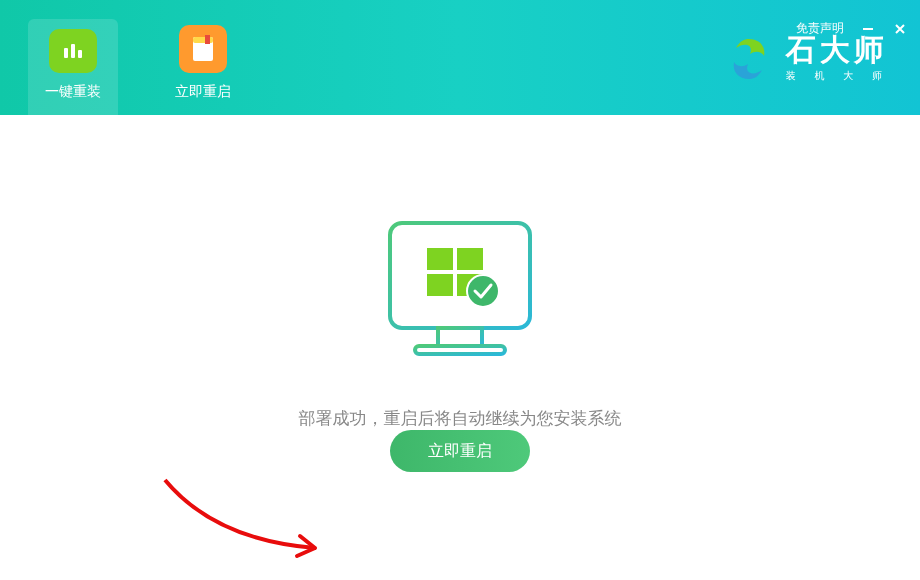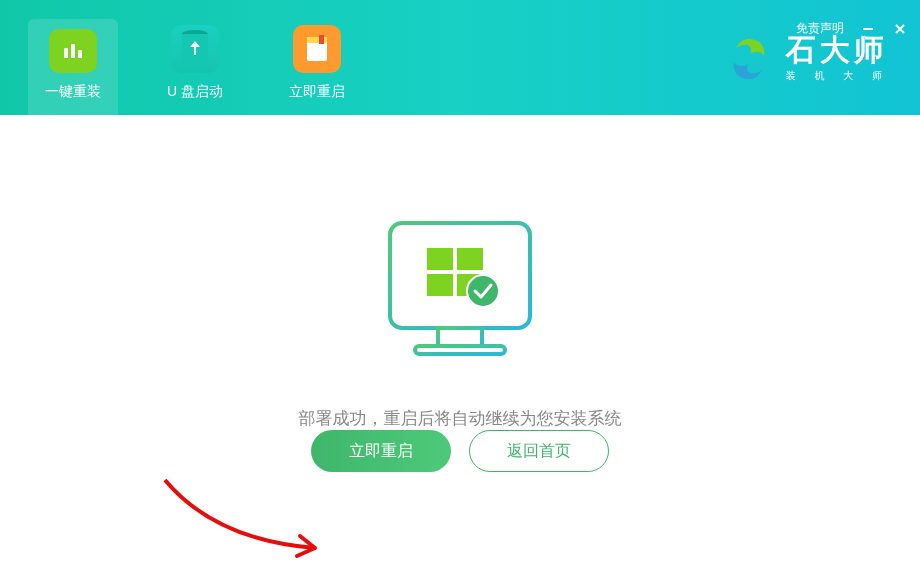--- a/index.html
+++ b/index.html
@@ -13,21 +13,21 @@
 }
 .header {
   height: 115px;
   background: linear-gradient(90deg, #10c8a8 0%, #18d0c4 50%, #12c4d4 100%);
   display: flex;
   align-items: flex-end;
   position: relative;
 }
 .tabs {
   display: flex;
-  gap: 32px;
+  gap: 40px;
   padding-left: 28px;
   padding-bottom: 0;
   align-items: flex-end;
   height: 100%;
 }
 .tab {
   display: flex;
   flex-direction: column;
   align-items: center;
   justify-content: flex-end;
@@ -161,31 +161,20 @@
   <div class="tabs">
     <div class="tab active">
       <div class="tab-icon green">
         <svg width="26" height="26" viewBox="0 0 26 26">
             <rect x="4" y="10" width="4" height="10" rx="1" fill="#fff"></rect>
             <rect x="11" y="6" width="4" height="14" rx="1" fill="#fff"></rect>
             <rect x="18" y="12" width="4" height="8" rx="1" fill="#fff"></rect>
           </svg>
       </div>
       <span class="tab-label">一键重装</span>
-    </div>
-    <div class="tab">
-      <div class="tab-icon teal">
-        <svg width="30" height="40" viewBox="0 0 30 40">
-            <ellipse cx="15" cy="5" rx="13" ry="4" fill="#0aa892"></ellipse>
-            <rect x="2" y="5" width="26" height="28" fill="#13c7b2"></rect>
-            <ellipse cx="15" cy="33" rx="13" ry="4" fill="#13c7b2"></ellipse>
-            <path d="M15 12 L20 18 L16 18 L16 26 L14 26 L14 18 L10 18 Z" fill="#fff"></path>
-          </svg>
-      </div>
-      <span class="tab-label">U 盘启动</span>
     </div>
     <div class="tab">
       <div class="tab-icon orange">
         <svg width="24" height="28" viewBox="0 0 24 28">
             <rect x="2" y="2" width="20" height="24" rx="2" fill="#fff"></rect>
             <rect x="2" y="2" width="20" height="6" rx="2" fill="#ffd94a"></rect>
             <rect x="14" y="0" width="5" height="9" fill="#e84b3c"></rect>
           </svg>
       </div>
       <span class="tab-label">立即重启</span>
@@ -243,20 +232,19 @@
         <circle cx="108" cy="78" r="16" fill="none" stroke="#fff" stroke-width="2"></circle>
         <path d="M100 78 L106 84 L116 72" stroke="#fff" stroke-width="3" fill="none" stroke-linecap="round" stroke-linejoin="round"></path>
       </g>
     </svg>
   </div>
 
   <div class="status-text">部署成功，重启后将自动继续为您安装系统</div>
 
   <div class="buttons">
     <div class="btn btn-primary">立即重启</div>
-    <div class="btn btn-secondary">返回首页</div>
   </div>
 
   <svg class="arrow-annotation" width="190" height="100" viewBox="0 0 190 100">
     <path d="M10 10 Q 60 70 160 78" stroke="#e80c0c" stroke-width="4" fill="none"></path>
     <path d="M160 78 L145 66 M160 78 L142 86" stroke="#e80c0c" stroke-width="4" fill="none" stroke-linecap="round"></path>
   </svg>
 </div>
 
 </body></html>

